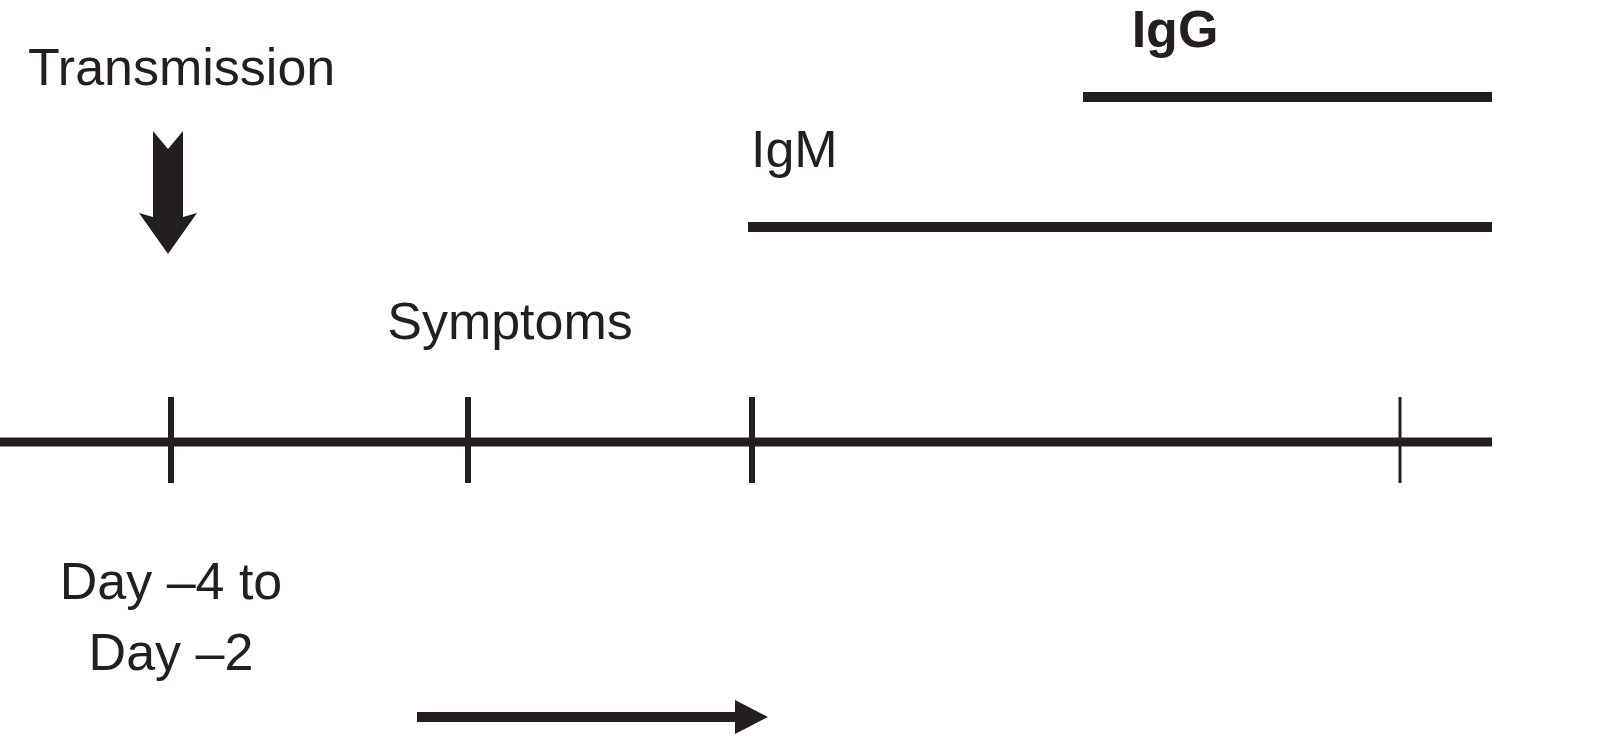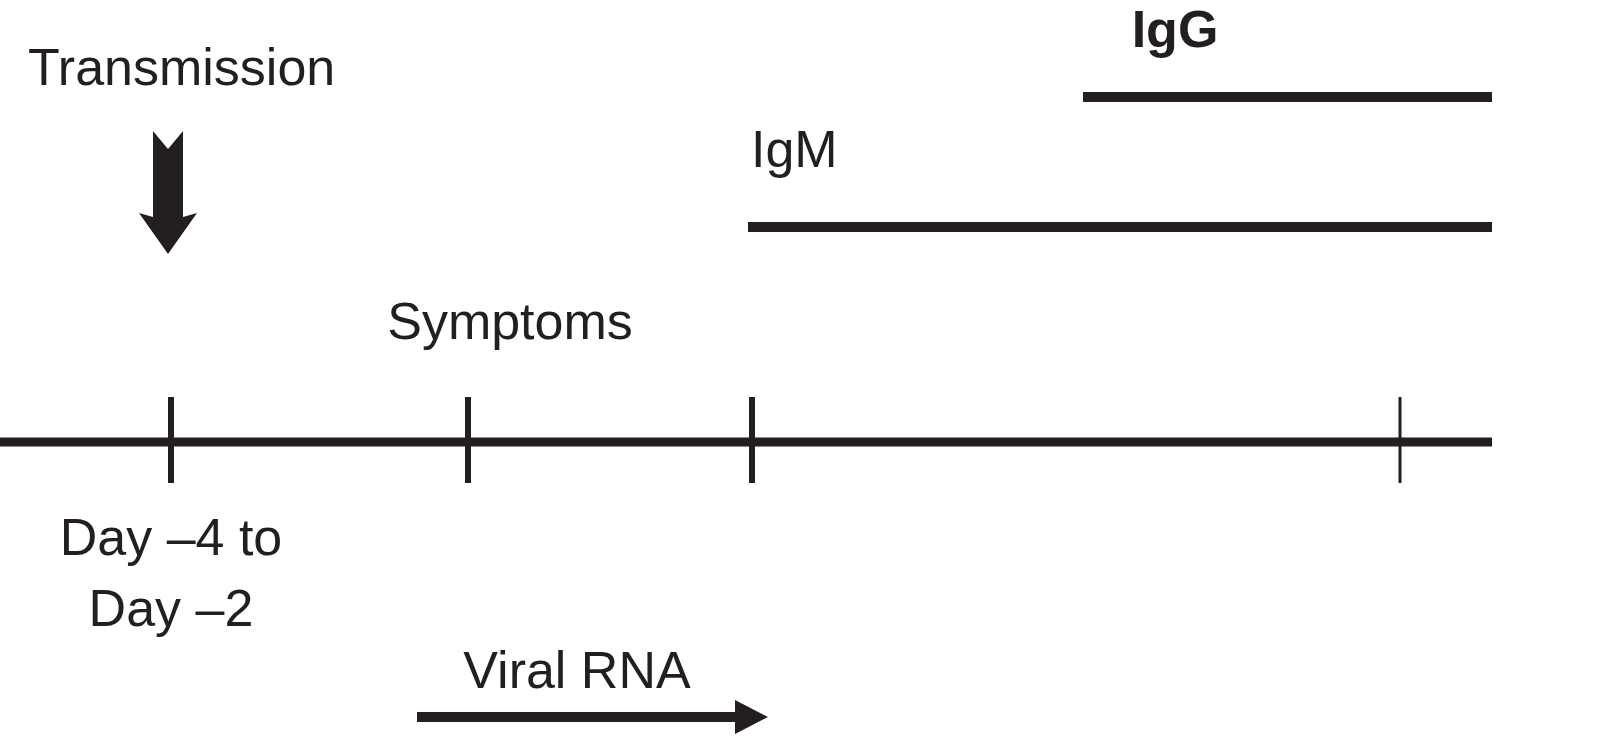--- a/index.html
+++ b/index.html
@@ -28,20 +28,21 @@
     white-space: nowrap;
     color: #231f20;
     letter-spacing: 0;
   }
   .lbl.centered {
     transform: translateX(-50%);
     text-align: center;
   }
   .lbl.two-line {
     line-height: 1.36;
+    margin-top: 44px;
   }
   .lbl.two-line span {
     display: block;
   }
 </style>
 </head>
 <body>
 
 <div class="figure">
 
@@ -83,15 +84,14 @@
   <div class="lbl centered" style="left:466px; top:295px;margin-left:44px;">Symptoms</div>
 
   <div class="lbl centered two-line" style="left:171px; top:502px;">
     <span>Day –4 to</span>
     <span>Day –2</span>
   </div>
 
 
 
 
-  <div class="lbl centered" style="left:577px; top:644px;">Viral RNA</div>
 
 </div>
 
 </body></html>

